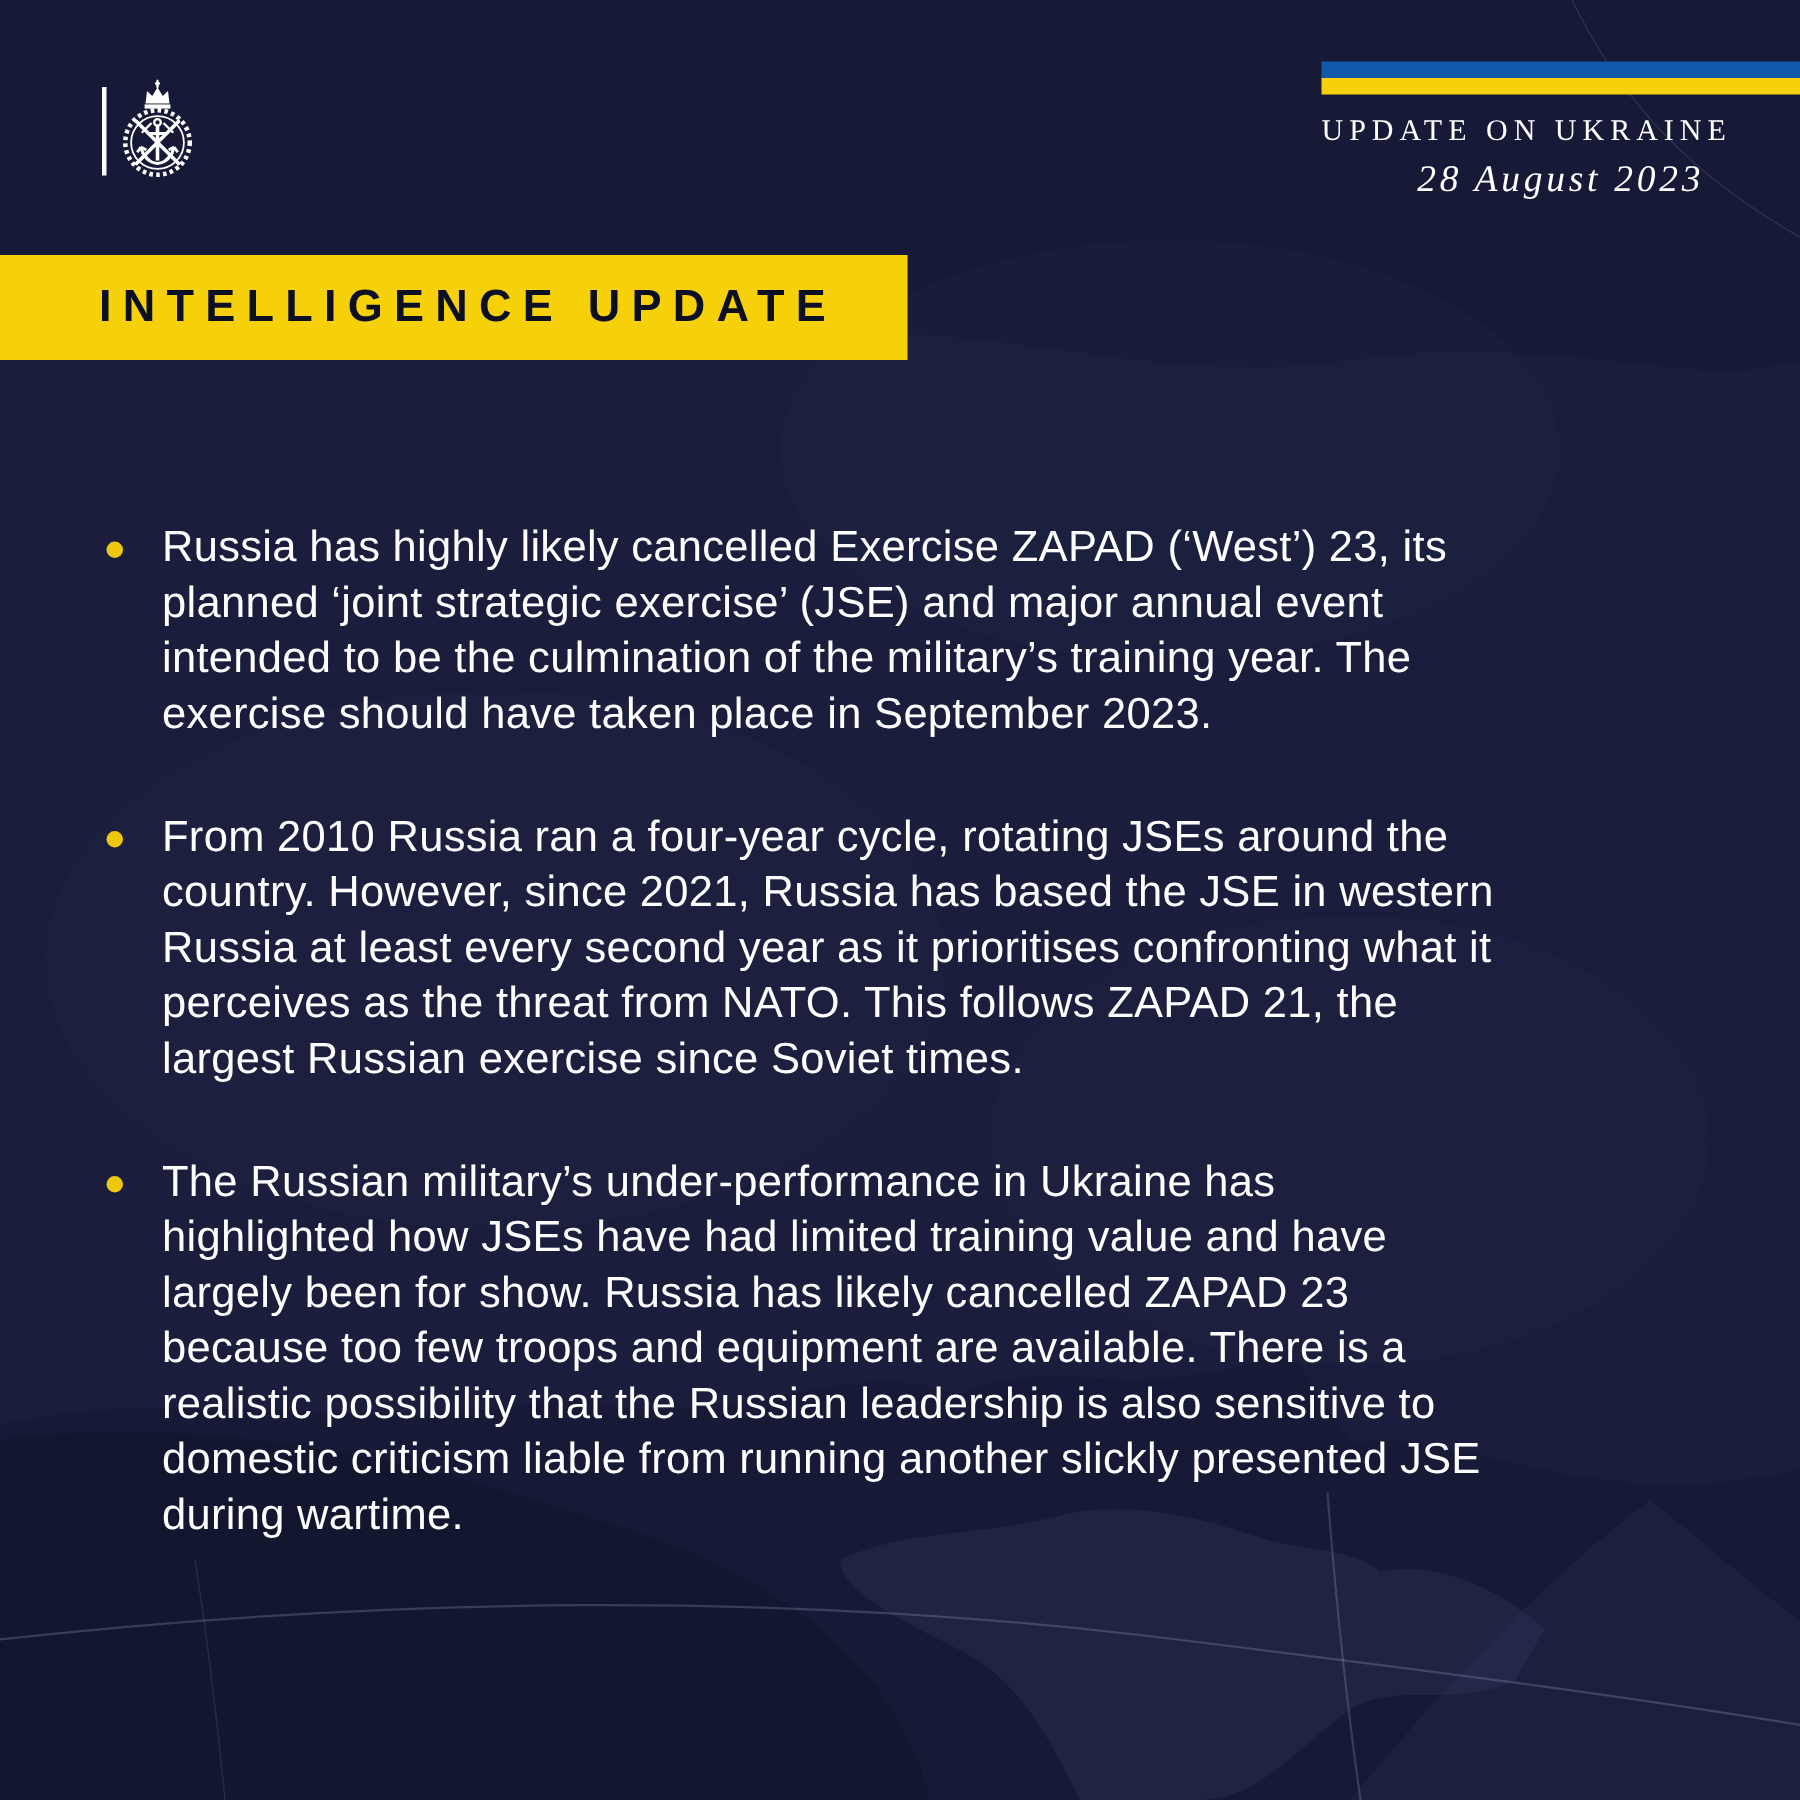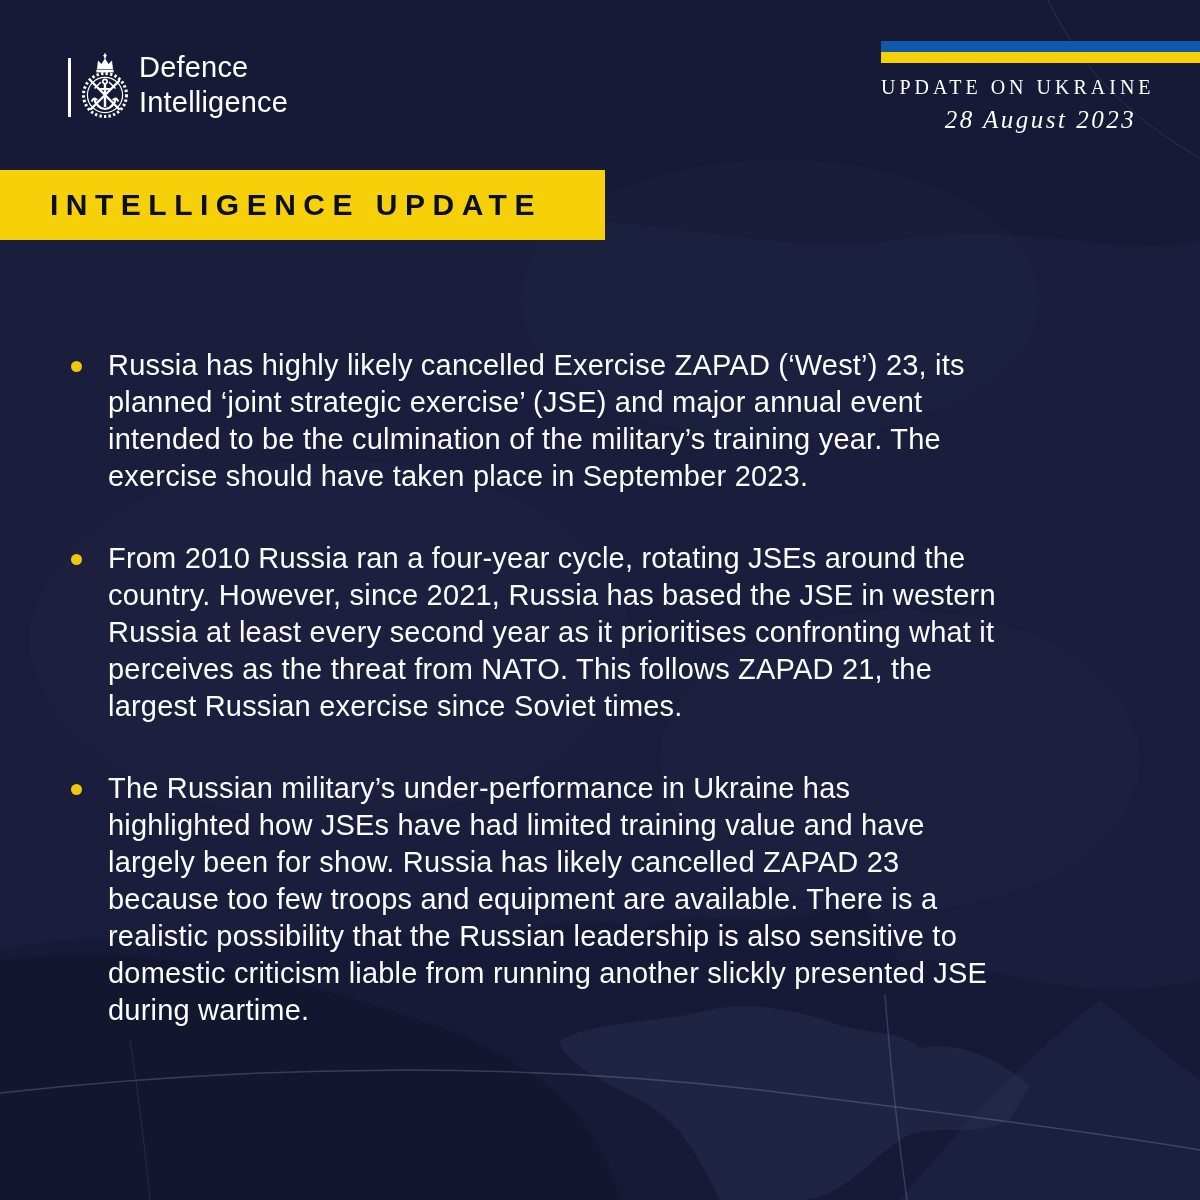--- a/index.html
+++ b/index.html
@@ -83,21 +83,21 @@
   .banner {
     position: absolute;
     left: 0;
     top: 170px;
     width: 605px;
     height: 70px;
     background: #f6d10a;
     display: flex;
     align-items: center;
     box-sizing: border-box;
-    padding-left: 50px;
+    padding-left: 66px;
   }
   .banner-label {
     color: #0c0e22;
     font-size: 30px;
     font-weight: 700;
     letter-spacing: 7.5px;
     white-space: nowrap;
   }
 
   
@@ -167,24 +167,20 @@
 
         <path d="M11,33 L39,61 M39,33 L11,61" stroke-width="2.4" stroke-linecap="round"></path>
         <path d="M14.5,40.5 L21,34 M35.5,40.5 L29,34 M14.5,53.5 L21,60 M35.5,53.5 L29,60" stroke-width="1.5"></path>
 
         <circle cx="25" cy="33.6" r="2.2" stroke-width="1.6"></circle>
         <line x1="25" y1="35.8" x2="25" y2="59" stroke-width="2.4"></line>
         <line x1="19.5" y1="41" x2="30.5" y2="41" stroke-width="2"></line>
         <path d="M14,50 C15.5,56.5 19.5,60.5 25,61 C30.5,60.5 34.5,56.5 36,50 M14,50 L11.5,53.5 M14,50 L17.5,52 M36,50 L38.5,53.5 M36,50 L32.5,52" stroke-width="2"></path>
       </g>
     </svg>
-    <div class="logo-text">
-      <div>Defence</div>
-      <div>Intelligence</div>
-    </div>
   </div>
 
   <div class="update-block">
     <div class="flag-stripe">
       <div class="flag-blue"></div>
       <div class="flag-yellow"></div>
     </div>
     <div class="update-label">UPDATE ON UKRAINE</div>
     <div class="update-date">28 August 2023</div>
   </div>

